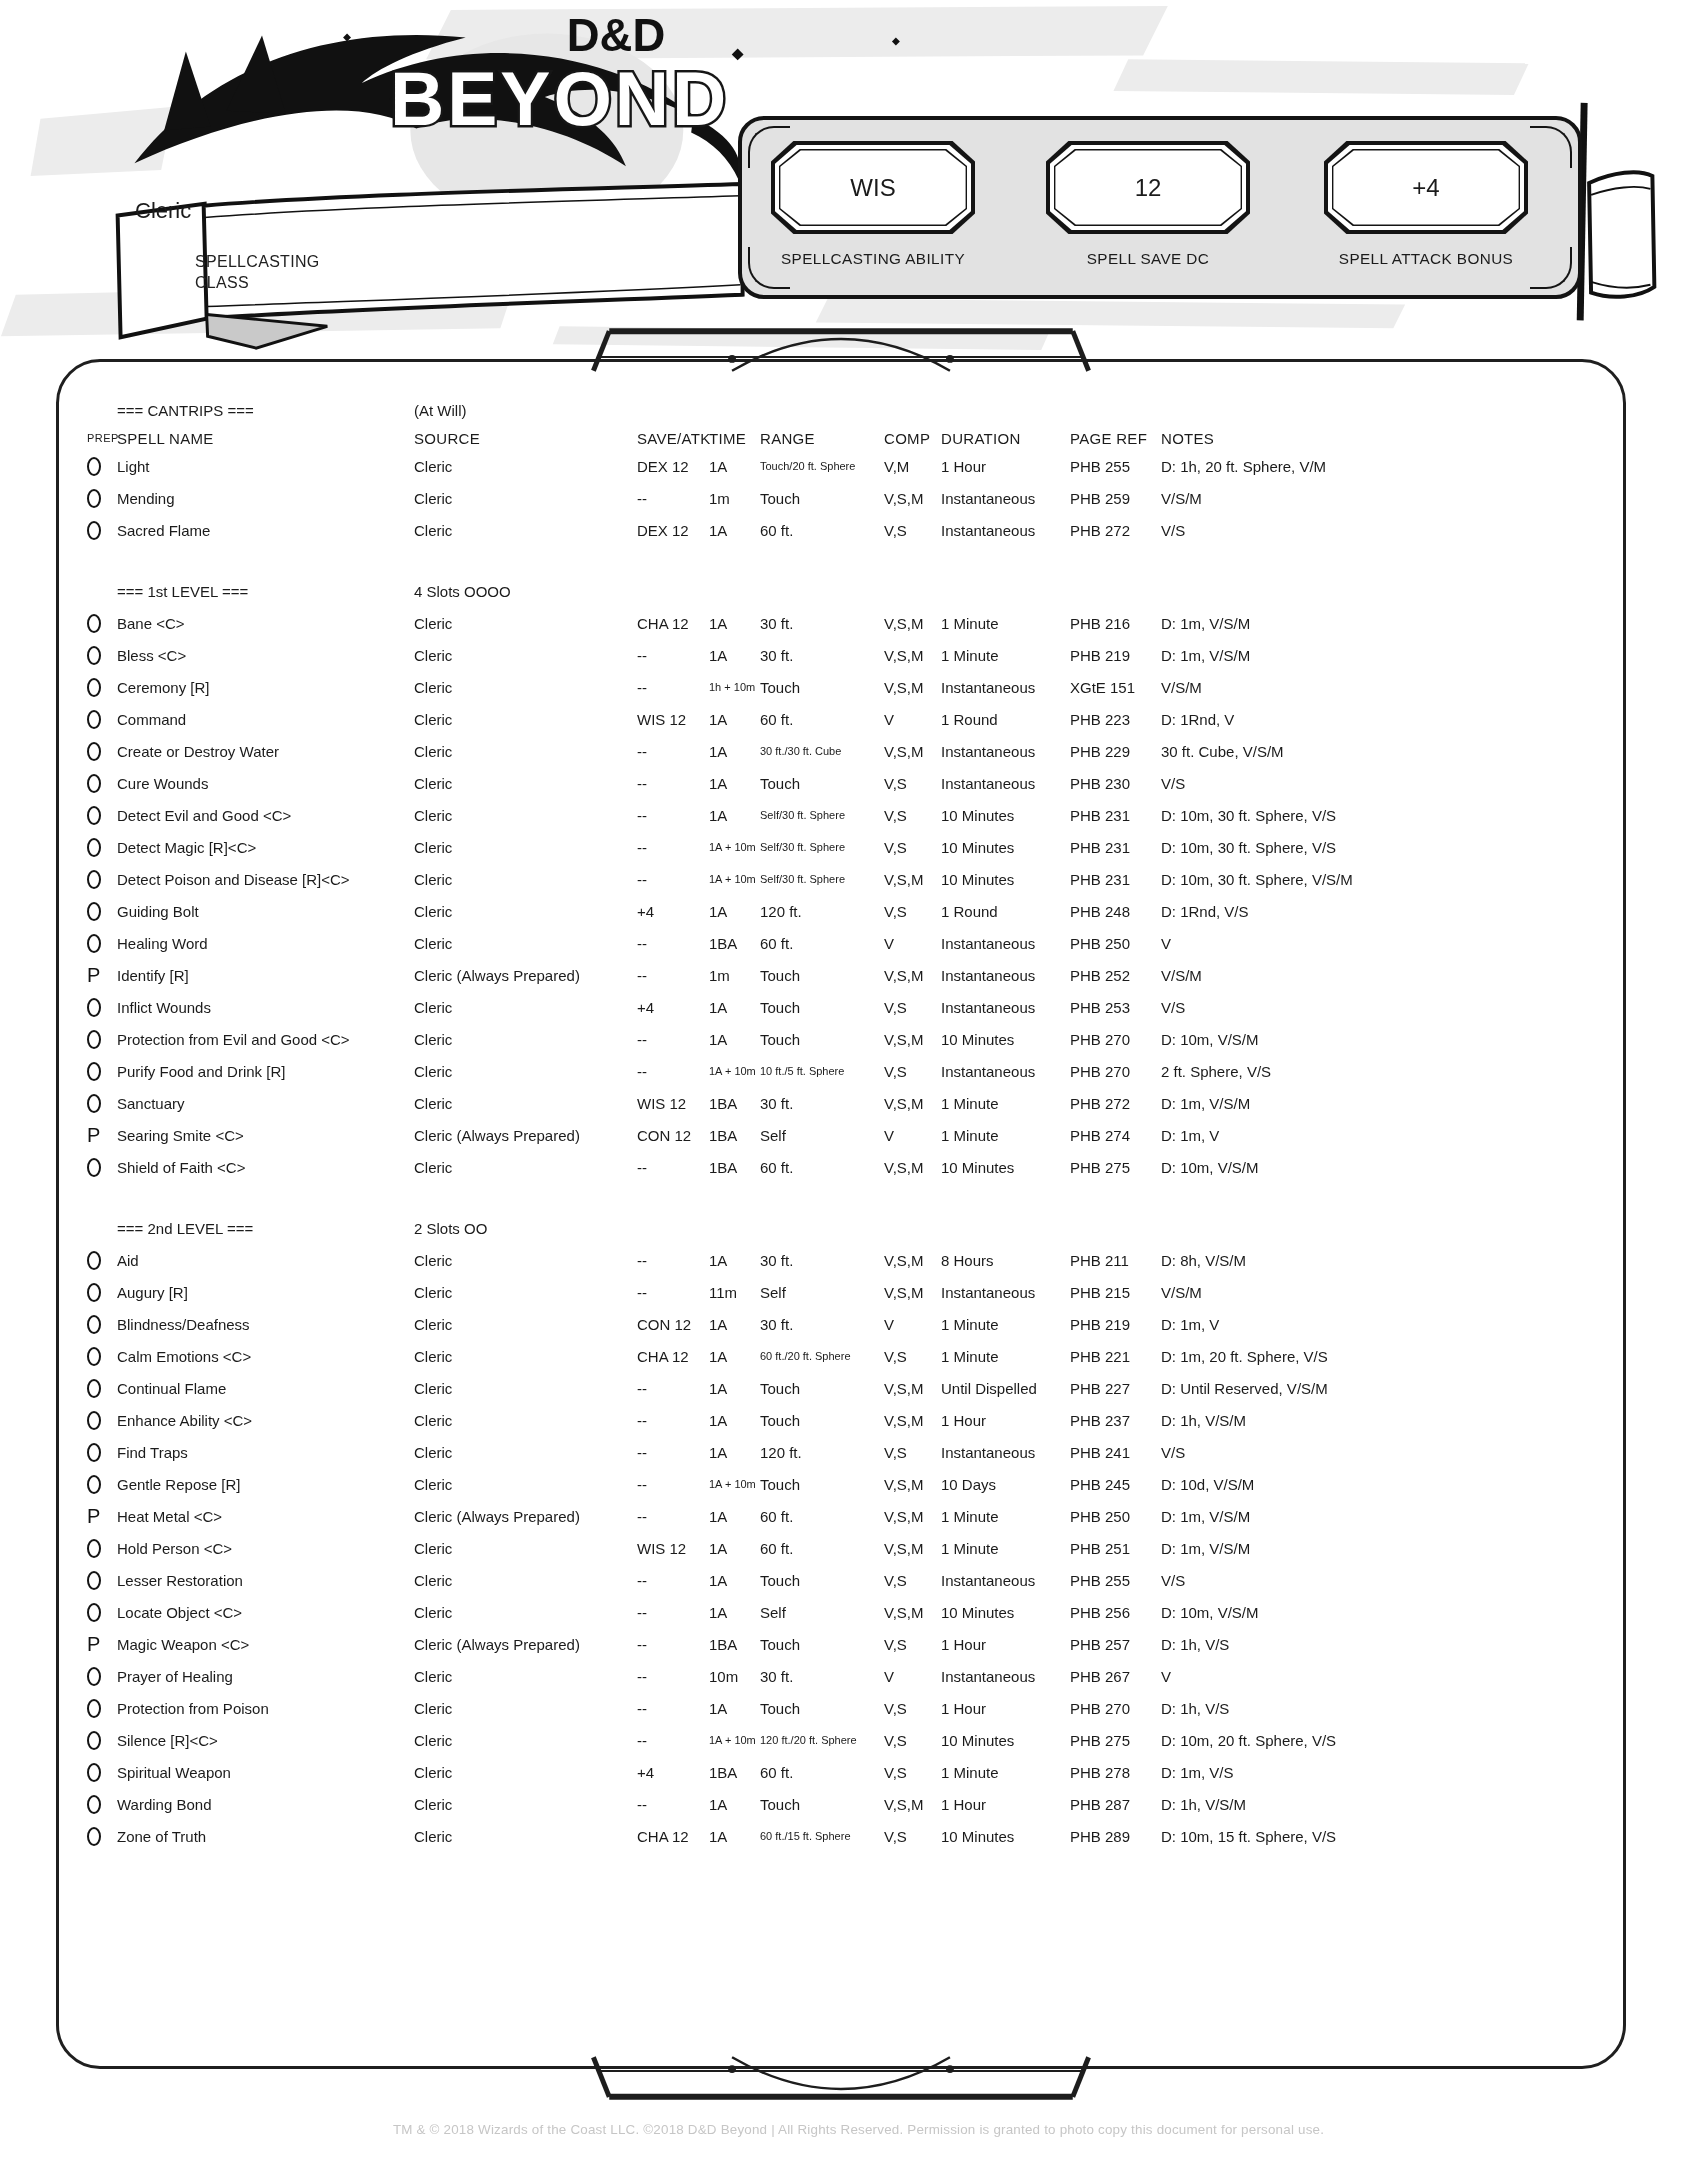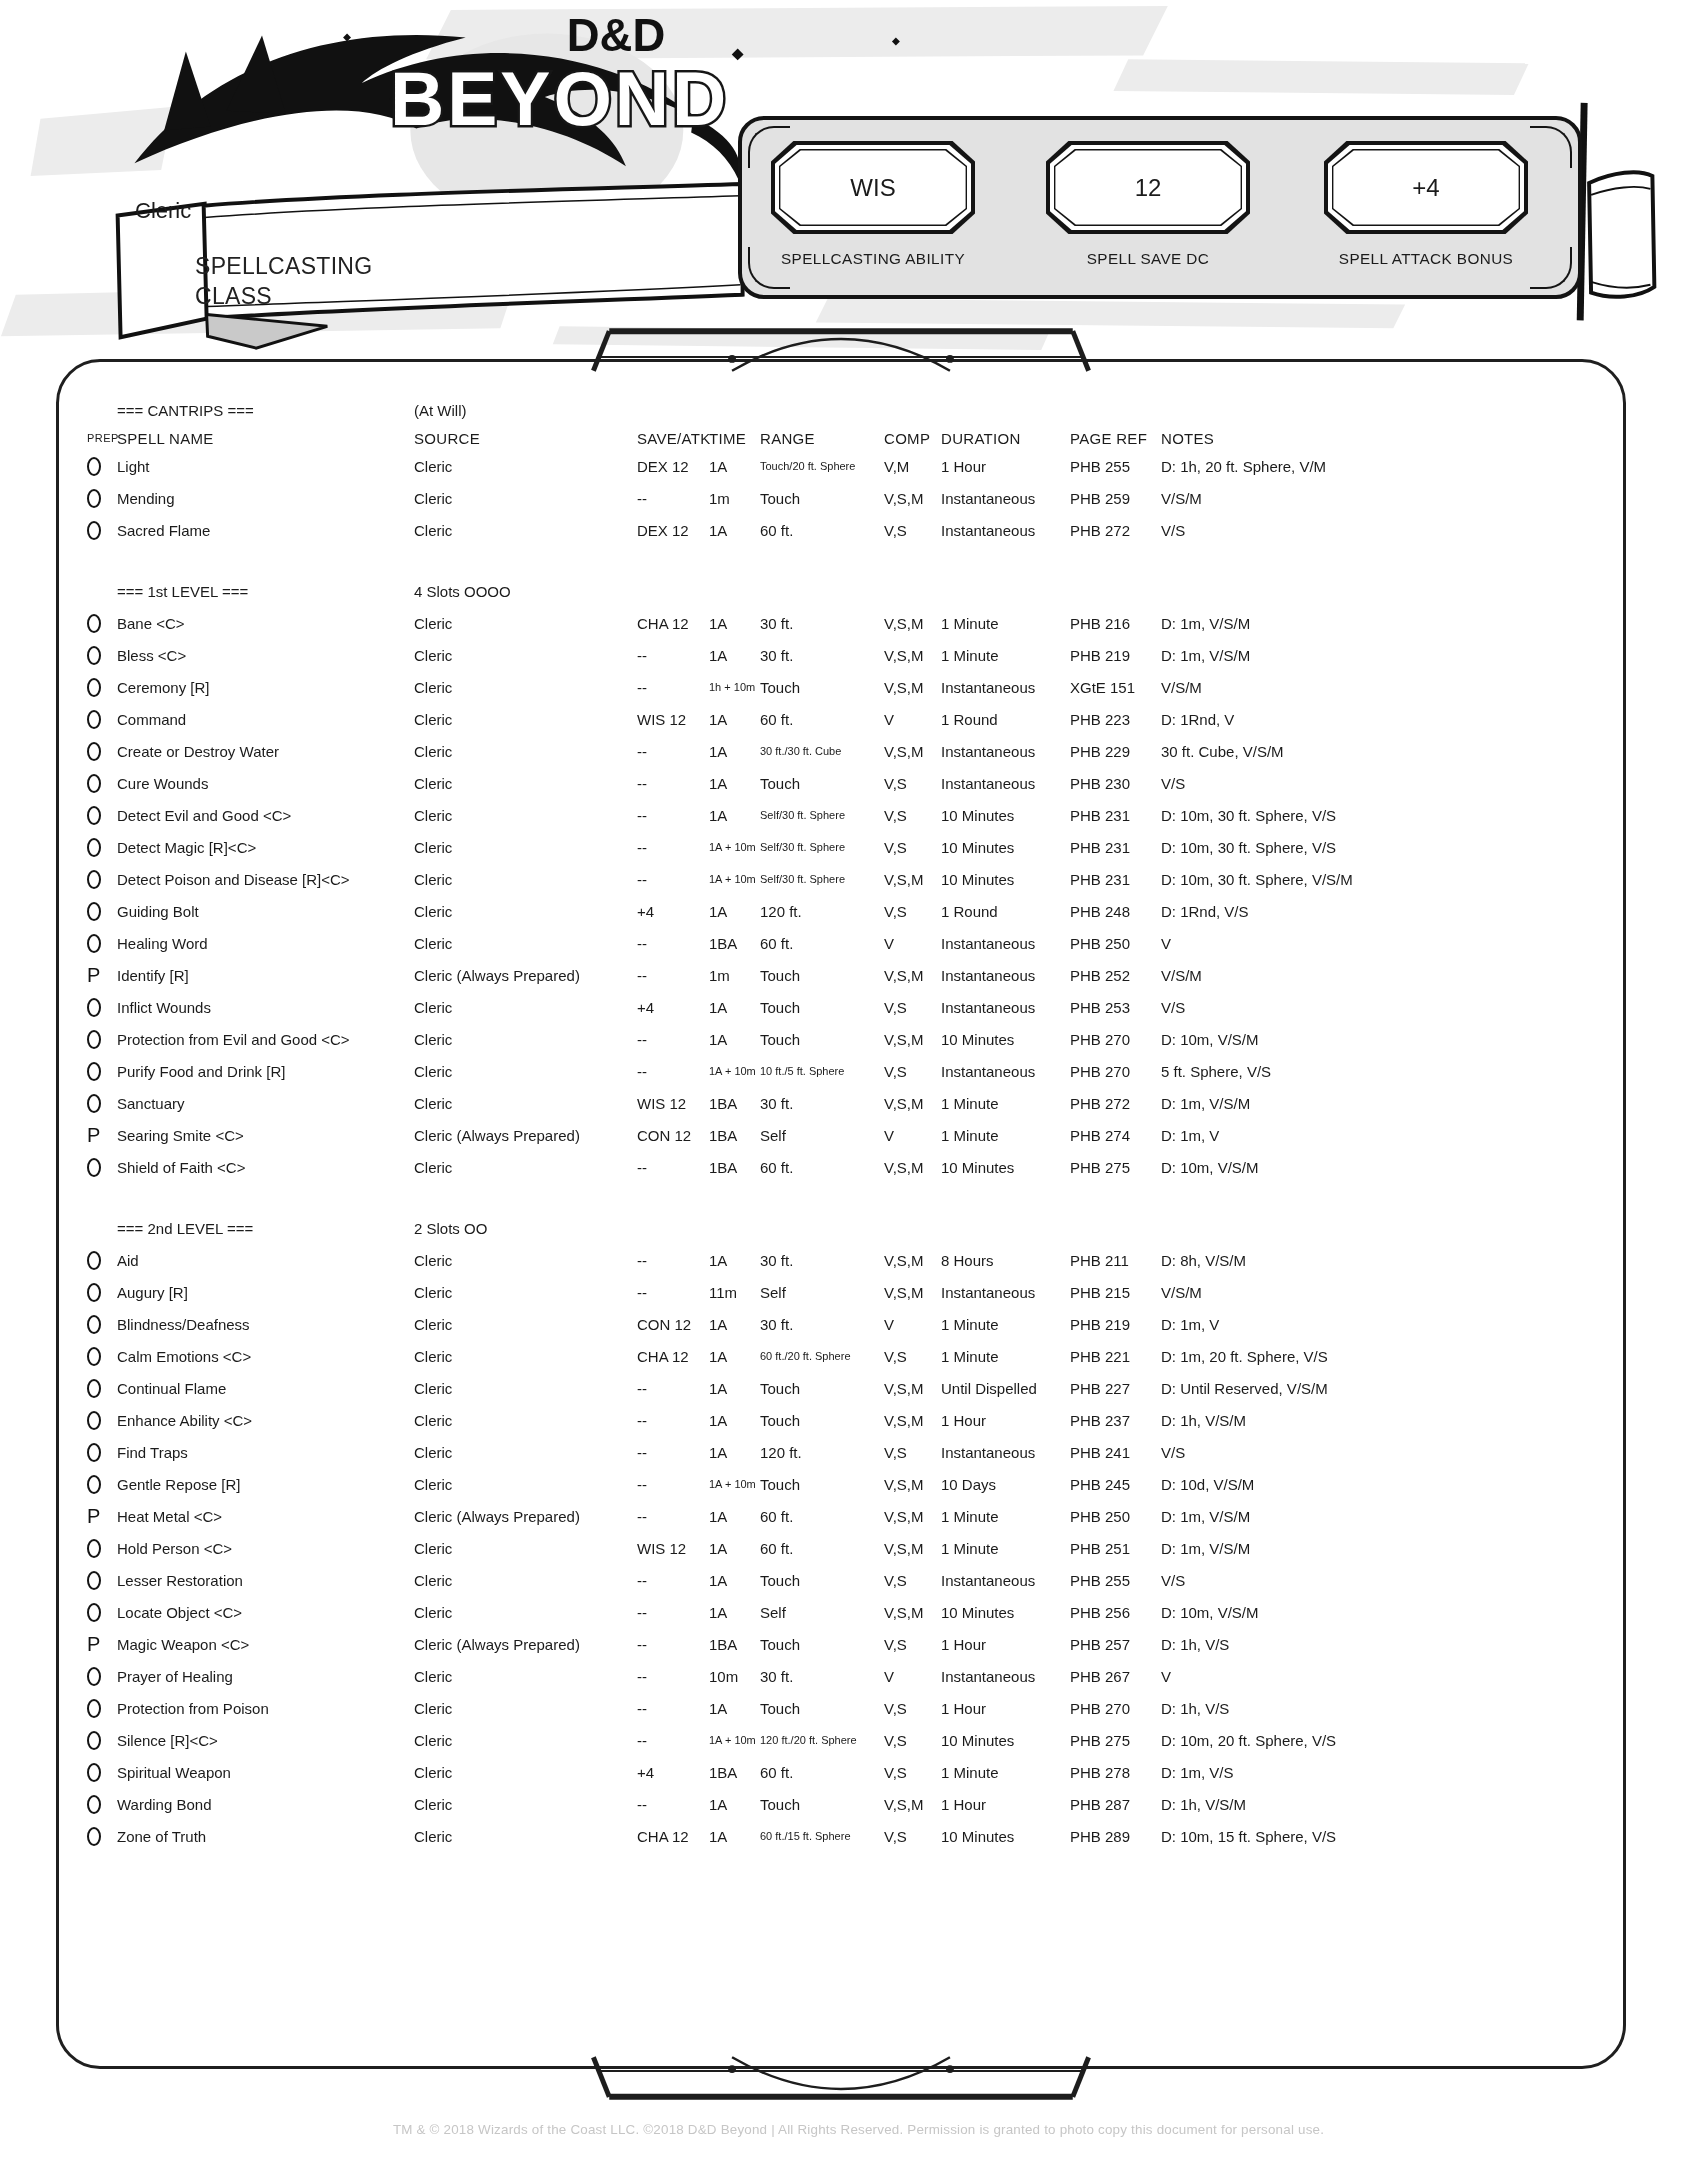--- a/index.html
+++ b/index.html
@@ -4,21 +4,21 @@
 <style>
   html,body{margin:0;padding:0;background:#fff;}
   .page{position:relative;width:1683px;height:2178px;background:#fff;overflow:hidden;
         font-family:"Liberation Sans", sans-serif;color:#1b1b1b;}
 
   
   .hero{position:absolute;left:0;top:0;width:1683px;height:356px;}
   .hero svg{position:absolute;left:0;top:0;}
 
   .class-value{position:absolute;left:135px;top:198px;font-size:22px;color:#1b1b1b;}
-  .class-label{position:absolute;left:195px;top:252px;width:168px;font-size:23px;
+  .class-label{position:absolute;left:195px;top:252px;width:168px;font-size:16px;
                line-height:1.3;letter-spacing:0.3px;color:#222;}
 
   .stat-panel{position:absolute;left:738px;top:116px;width:844px;height:183px;
               background:#e2e2e2;border:4px solid #141414;border-radius:26px;box-sizing:border-box;}
   .stat-panel .corner{position:absolute;width:40px;height:40px;border:0 solid #141414;}
   .stat-panel .tl{left:6px;top:6px;border-left-width:2.5px;border-top-width:2.5px;border-top-left-radius:26px;}
   .stat-panel .tr{right:6px;top:6px;border-right-width:2.5px;border-top-width:2.5px;border-top-right-radius:26px;}
   .stat-panel .bl{left:6px;bottom:6px;border-left-width:2.5px;border-bottom-width:2.5px;border-bottom-left-radius:26px;}
   .stat-panel .br{right:6px;bottom:6px;border-right-width:2.5px;border-bottom-width:2.5px;border-bottom-right-radius:26px;}
 
@@ -430,21 +430,21 @@
             <span class="oval"></span>
           </div>
           <div class="cell c-name">Purify Food and Drink [R]</div>
           <div class="cell c-source">Cleric</div>
           <div class="cell c-save">--</div>
           <div class="cell c-time xs">1A + 10m</div>
           <div class="cell c-range xs">10 ft./5 ft. Sphere</div>
           <div class="cell c-comp">V,S</div>
           <div class="cell c-dur">Instantaneous</div>
           <div class="cell c-page">PHB 270</div>
-          <div class="cell c-notes">5 ft. Sphere, V/S</div>
+          <div class="cell c-notes">2 ft. Sphere, V/S</div>
         </div>
         <div class="row">
           <div class="cell c-prep">
             <span class="oval"></span>
           </div>
           <div class="cell c-name">Sanctuary</div>
           <div class="cell c-source">Cleric</div>
           <div class="cell c-save">WIS 12</div>
           <div class="cell c-time">1BA</div>
           <div class="cell c-range">30 ft.</div>

